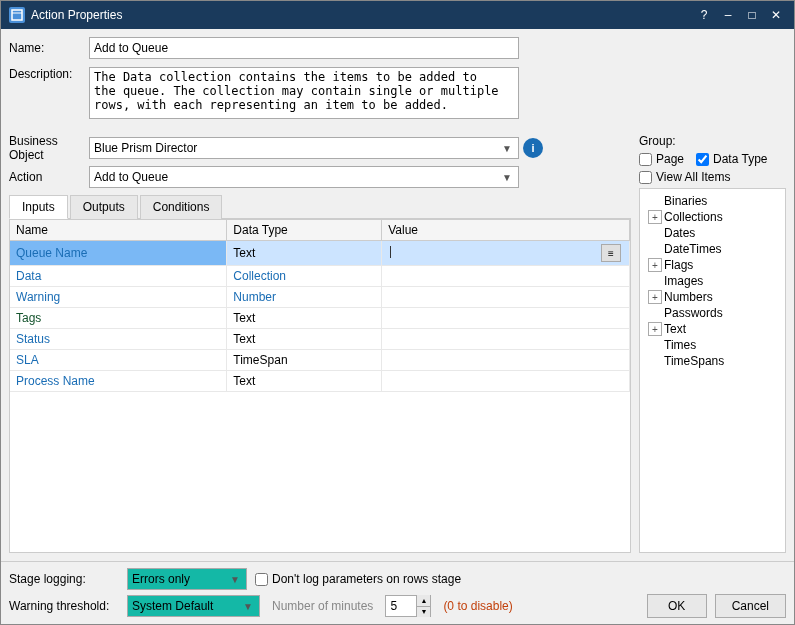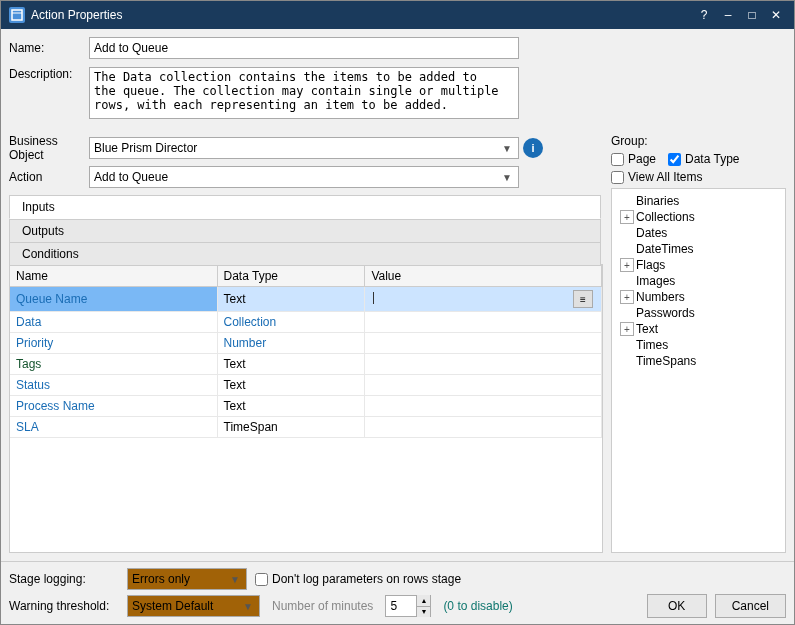--- a/index.html
+++ b/index.html
@@ -127,21 +127,21 @@
     }
 
     .left-panel {
       flex: 1;
       display: flex;
       flex-direction: column;
       min-width: 0;
     }
 
     .right-panel {
-      width: 175px;
+      width: 147px;
       flex-shrink: 0;
       display: flex;
       flex-direction: column;
     }
 
     .select-row {
       display: flex;
       align-items: center;
       margin-bottom: 4px;
     }
@@ -199,21 +199,20 @@
       align-items: center;
       justify-content: center;
       margin-left: 4px;
       flex-shrink: 0;
     }
 
     .tabs-bar {
       display: flex;
       border-bottom: 1px solid #ccc;
       margin-top: 2px;
-      flex-direction: column;
     }
 
     .tab {
       padding: 4px 12px;
       font-size: 12px;
       border: 1px solid #ccc;
       border-bottom: none;
       background: #e8e8e8;
       cursor: pointer;
       margin-right: 2px;
@@ -374,21 +373,21 @@
       font-size: 12px;
       width: 110px;
       flex-shrink: 0;
     }
 
     .bottom-select {
       height: 22px;
       border: 1px solid #aaa;
       padding: 0 20px 0 4px;
       font-size: 12px;
-      background: #a16207;
+      background: #14b8a6;
       appearance: none;
       position: relative;
       cursor: pointer;
     }
 
     .select-wrap-small {
       position: relative;
       display: inline-flex;
       align-items: center;
     }
@@ -538,42 +537,42 @@
                   <span class="cursor-line"></span>
                   <button class="calc-btn">≡</button>
                 </td>
               </tr>
               <tr>
                 <td style="color:#1a6db5;">Data</td>
                 <td style="color:#1a6db5;">Collection</td>
                 <td></td>
               </tr>
               <tr>
-                <td style="color:#1a6db5;">Priority</td>
+                <td style="color:#1a6db5;">Warning</td>
                 <td style="color:#1a6db5;">Number</td>
                 <td></td>
               </tr>
               <tr>
                 <td style="color:#14532d;">Tags</td>
                 <td>Text</td>
                 <td></td>
               </tr>
               <tr>
                 <td style="color:#1a6db5;">Status</td>
                 <td>Text</td>
                 <td></td>
               </tr>
               <tr>
+                <td style="color:#1a6db5;">SLA</td>
+                <td>TimeSpan</td>
+                <td></td>
+              </tr>
+              <tr>
                 <td style="color:#1a6db5;">Process Name</td>
                 <td>Text</td>
-                <td></td>
-              </tr>
-              <tr>
-                <td style="color:#1a6db5;">SLA</td>
-                <td>TimeSpan</td>
                 <td></td>
               </tr>
             </tbody>
           </table>
         </div>
       </div>
 
       <div class="right-panel">
         <span class="right-group-label">Group:</span>
         <div class="checkbox-row">
@@ -659,19 +658,19 @@
         <span class="select-arrow" style="position:absolute;right:2px;">▼</span>
       </div>
       <span style="font-size:12px;color:#888;margin-left:4px;">Number of minutes</span>
       <div class="number-input-wrap" style="margin-left:4px;">
         <input type="text" class="number-input" value="5" style="">
         <div class="number-spinners">
           <button class="spinner-btn">▲</button>
           <button class="spinner-btn">▼</button>
         </div>
       </div>
-      <span style="font-size:12px;color:#0f766e;margin-left:4px;">(0 to disable)</span>
+      <span style="font-size:12px;color:#c2410c;margin-left:4px;">(0 to disable)</span>
       <div style="flex:1;"></div>
       <button class="ok-btn">OK</button>
       <button class="ok-btn">Cancel</button>
     </div>
   </div>
 </div>
 
 </body></html>

